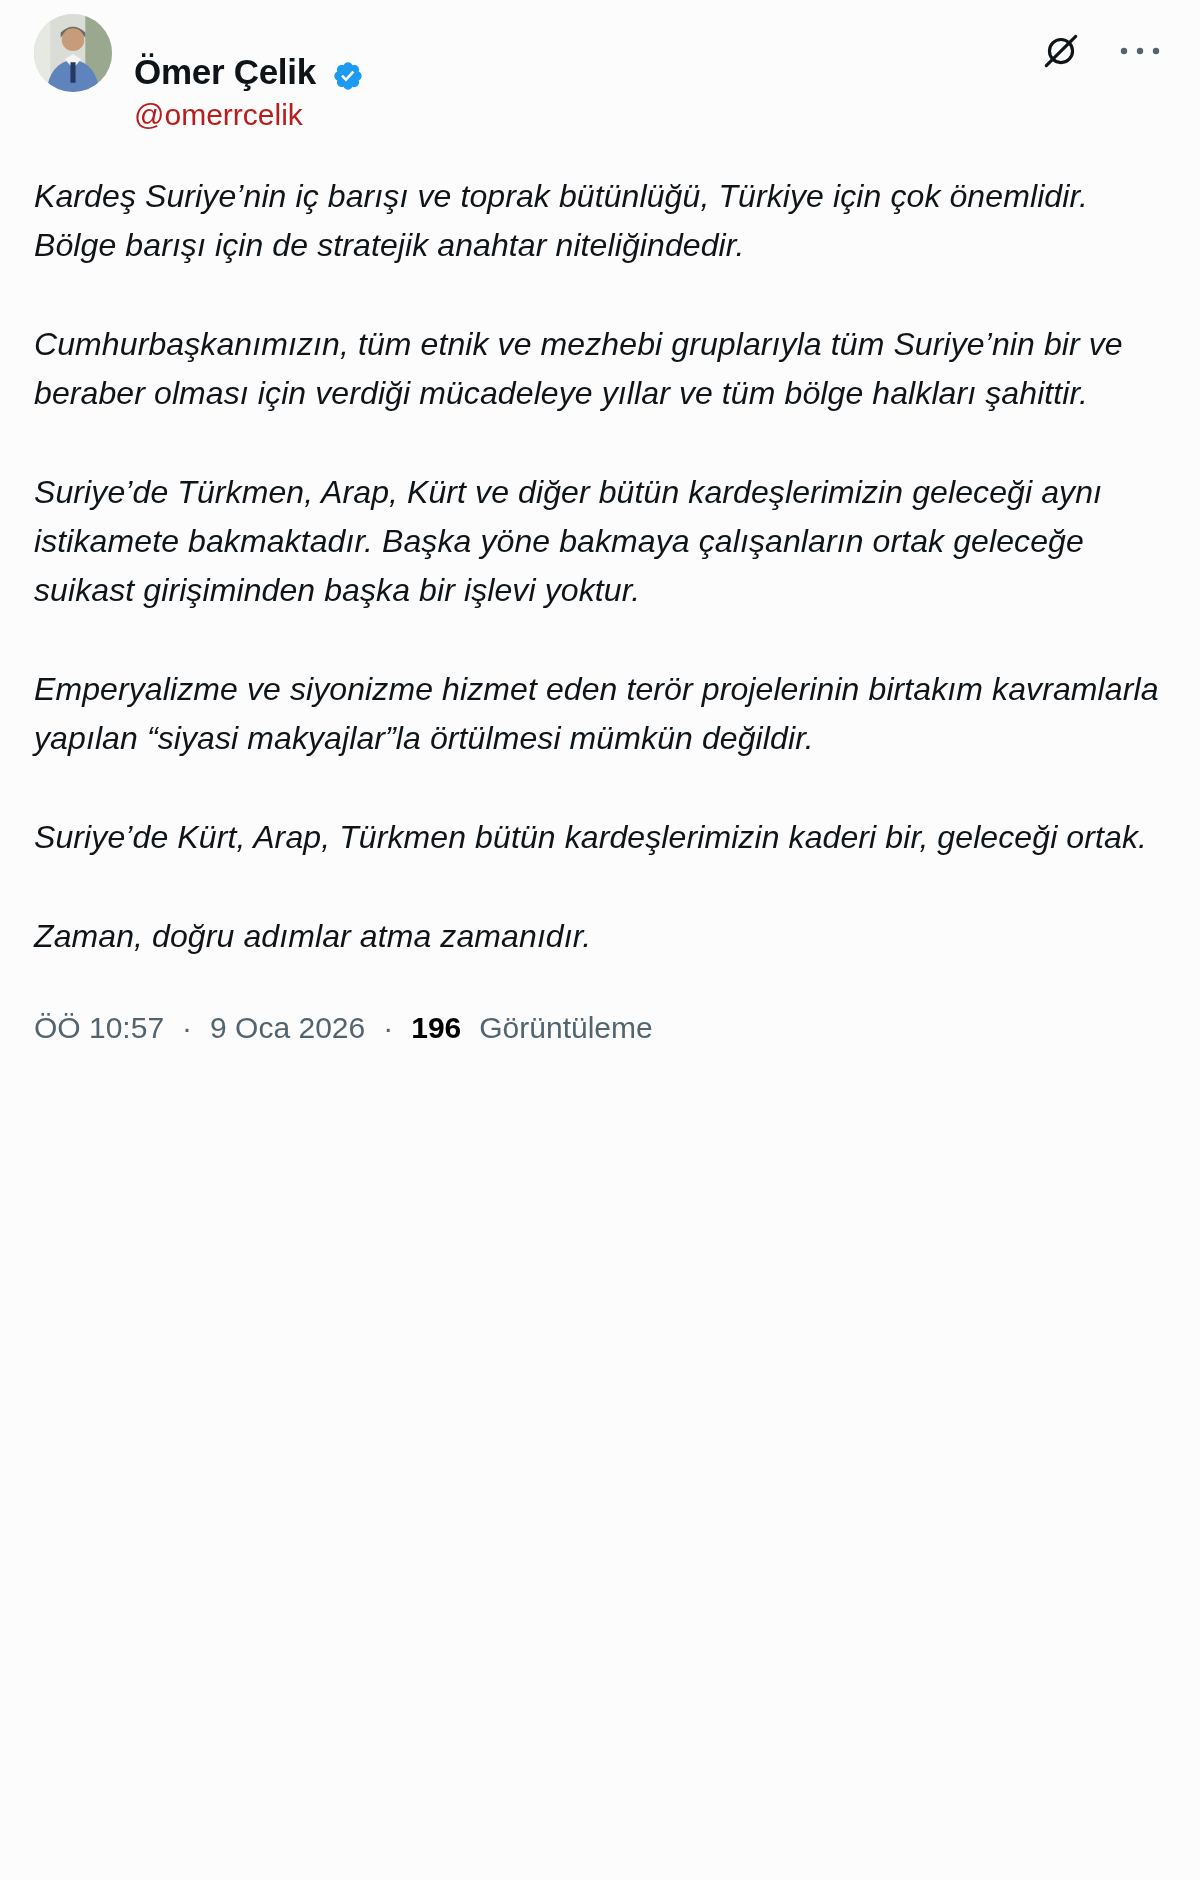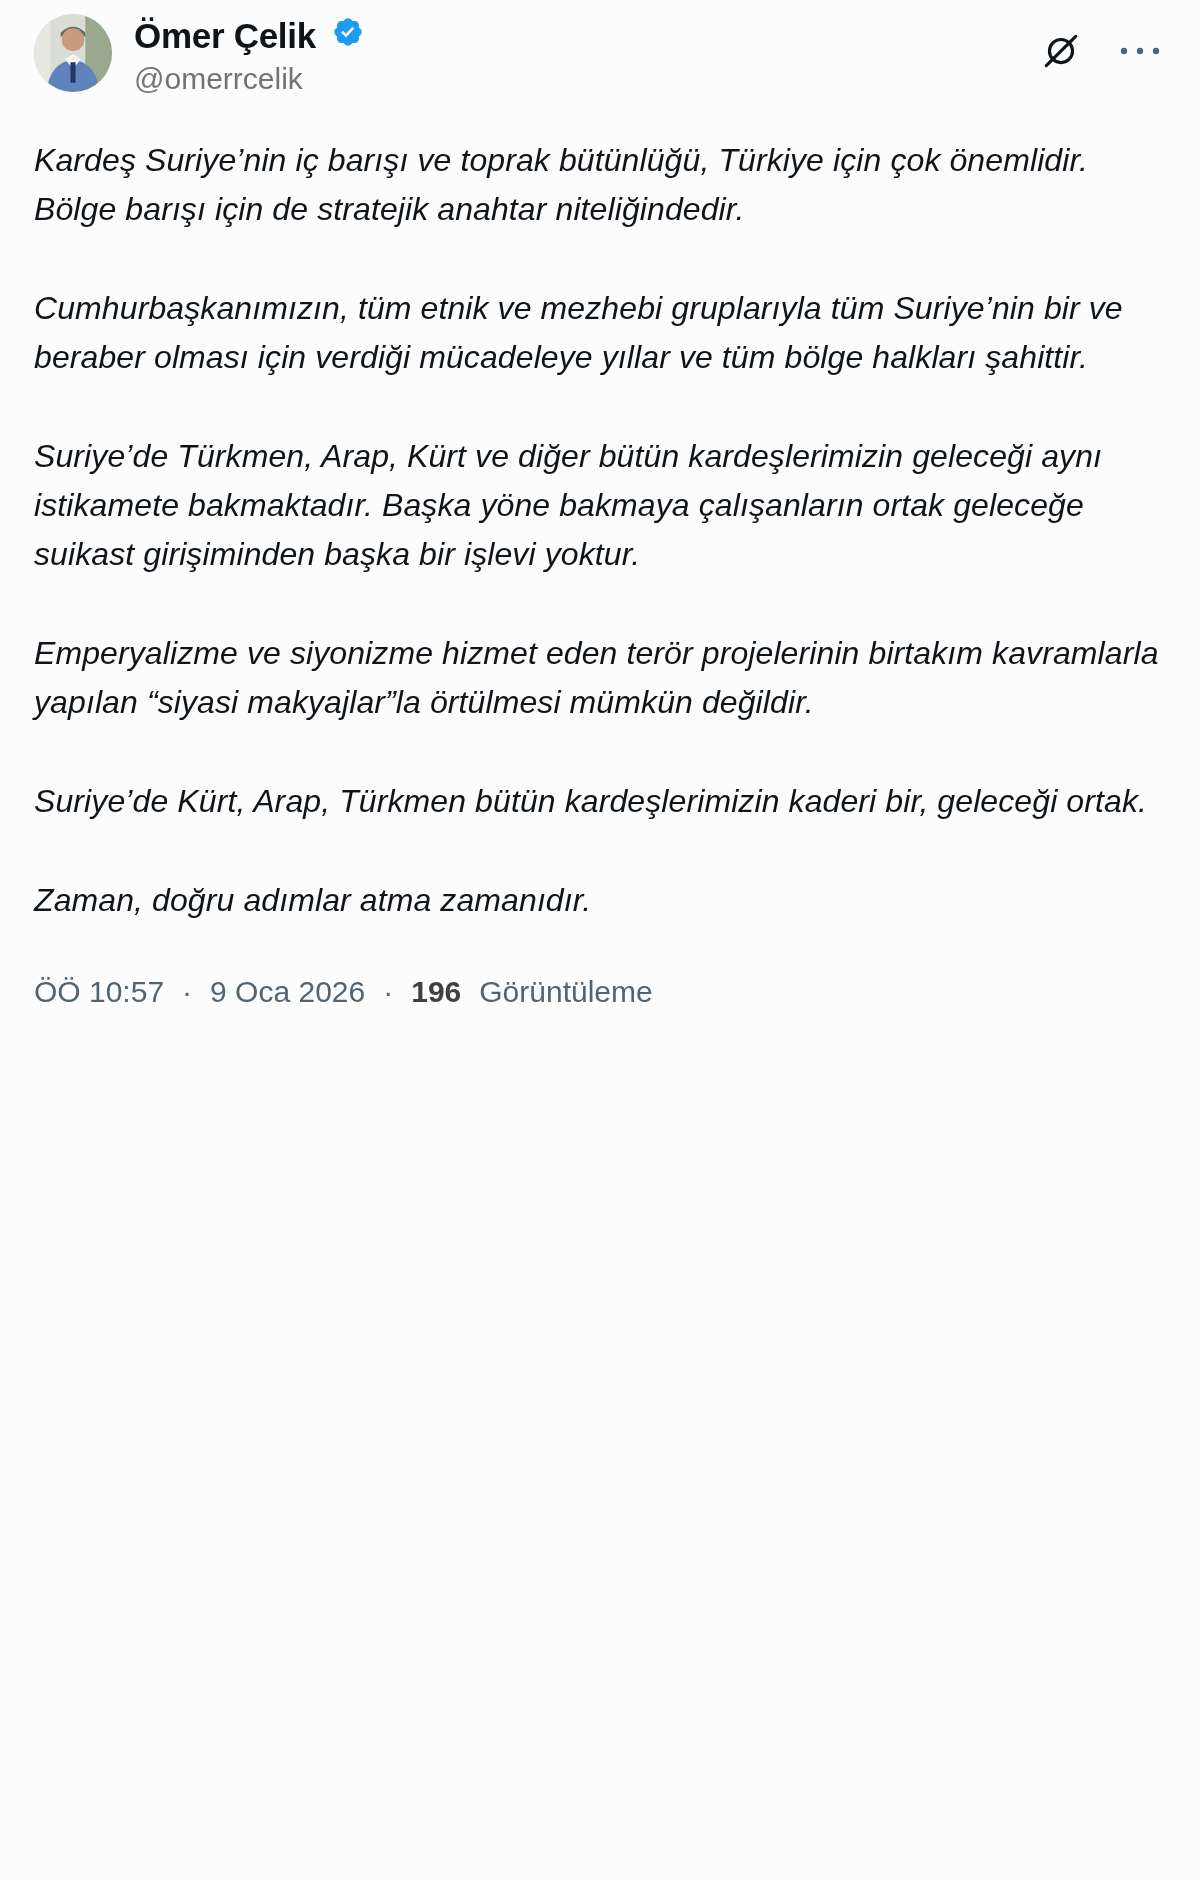--- a/index.html
+++ b/index.html
@@ -33,39 +33,40 @@
     background: #d9ddd6;
   }
   .author-block {
     margin-left: 22px;
     padding-top: 2px;
     flex: 1 1 auto;
     min-width: 0;
   }
   .name-row {
     display: flex;
-    align-items: flex-start;
+    align-items: flex-end;
     gap: 16px;
+    margin-top: 36px;
   }
   .author-name {
     font-size: 35px;
     font-weight: 700;
     letter-spacing: -0.3px;
     color: #0f1419;
     cursor: pointer;
   }
   .verified-badge {
     display: inline-flex;
     width: 32px;
     height: 32px;
     flex: 0 0 auto;
   }
   .author-handle {
     font-size: 30px;
-    color: #737373;
+    color: #b91c1c;
     margin-top: 6px;
     cursor: pointer;
   }
   .header-actions {
     display: flex;
     align-items: center;
     gap: 28px;
     padding-top: 12px;
   }
   .icon-btn {
@@ -93,21 +94,21 @@
   .tweet-meta {
     margin-top: 10px;
     font-size: 30px;
     color: #536471;
     display: flex;
     align-items: baseline;
     gap: 18px;
     flex-wrap: nowrap;
   }
   .views-count {
-    color: #404040;
+    color: #000000;
     font-weight: 700;
   }
 </style>
 </head>
 <body>
 
 <div class="page">
 
   <header class="tweet-header">
 

